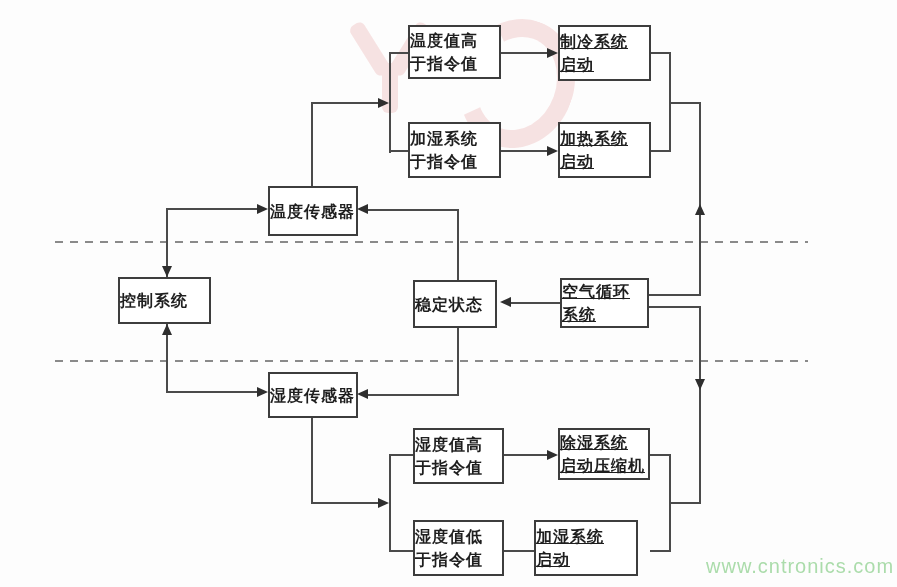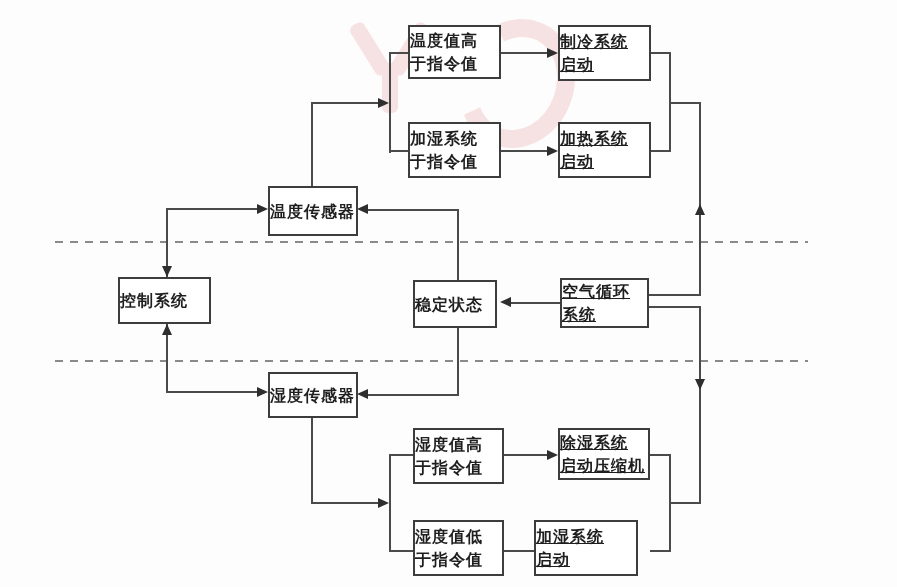--- a/index.html
+++ b/index.html
@@ -156,13 +156,14 @@
   <div class="hl" style="left:504px;top:550px;width:44px"></div>
   <div class="ar r" style="left:547px;top:546px"></div>
 
   <div class="hl" style="left:650px;top:454px;width:20px"></div>
   <div class="hl" style="left:650px;top:550px;width:20px"></div>
   <div class="vl" style="left:669px;top:454px;height:98px"></div>
   <div class="hl" style="left:669px;top:502px;width:31px"></div>
   <div class="vl" style="left:699px;top:306px;height:198px"></div>
   <div class="ar d" style="left:695px;top:379px"></div>
 
+  <div class="wm-green">www.cntronics.com</div>
 </div>
 
 </body></html>

